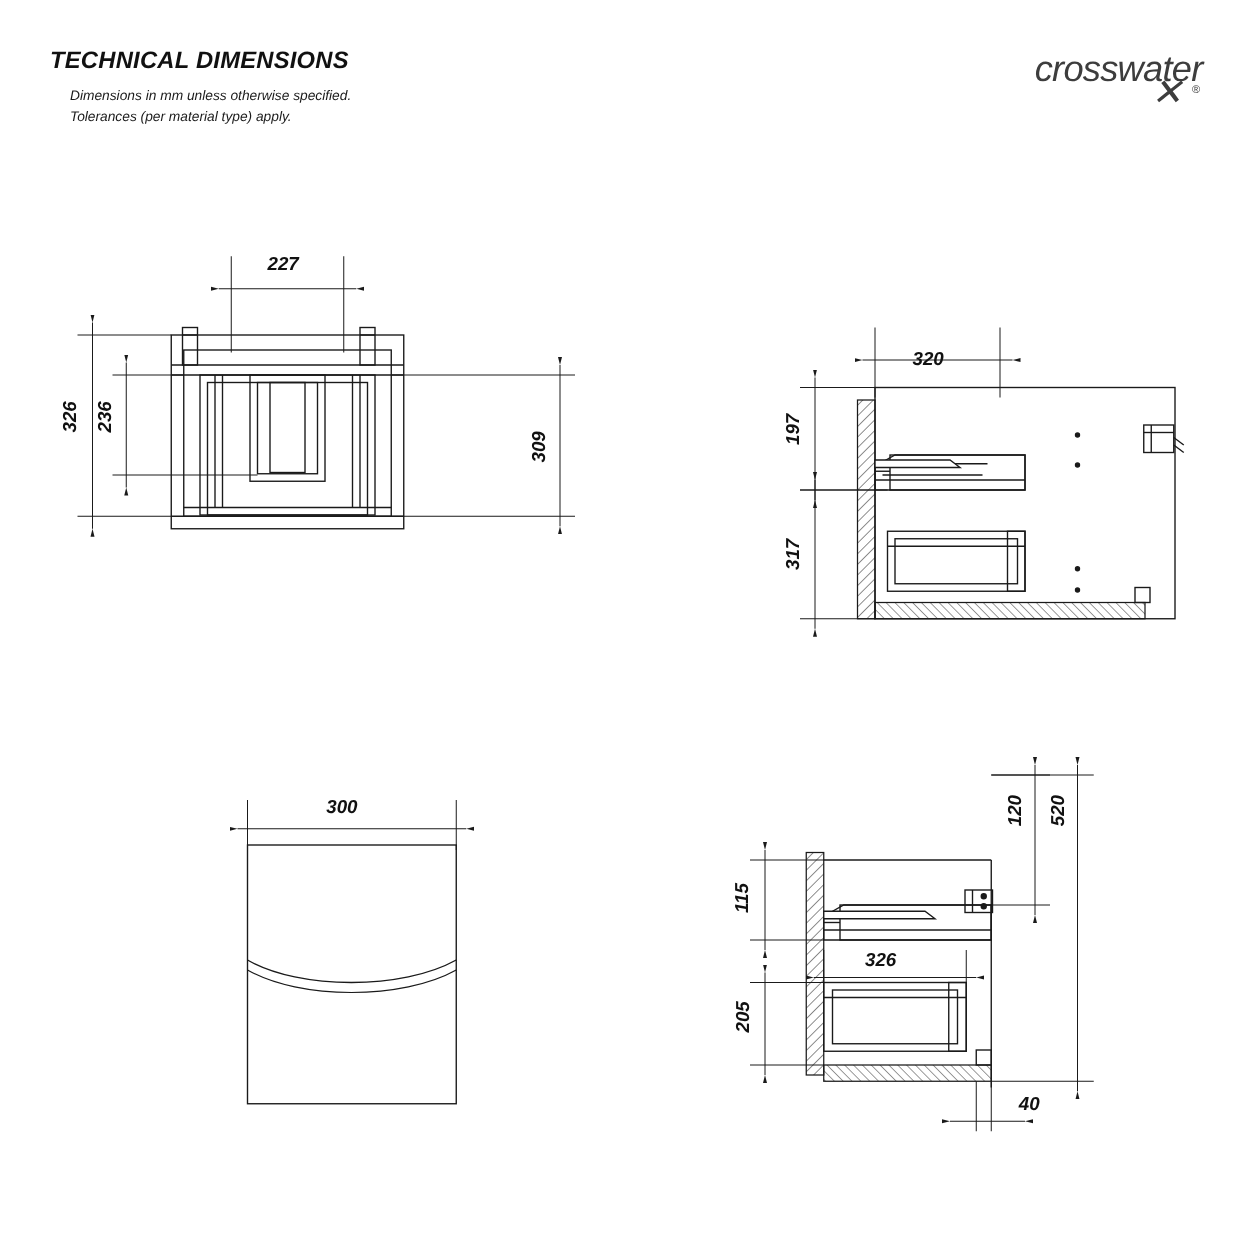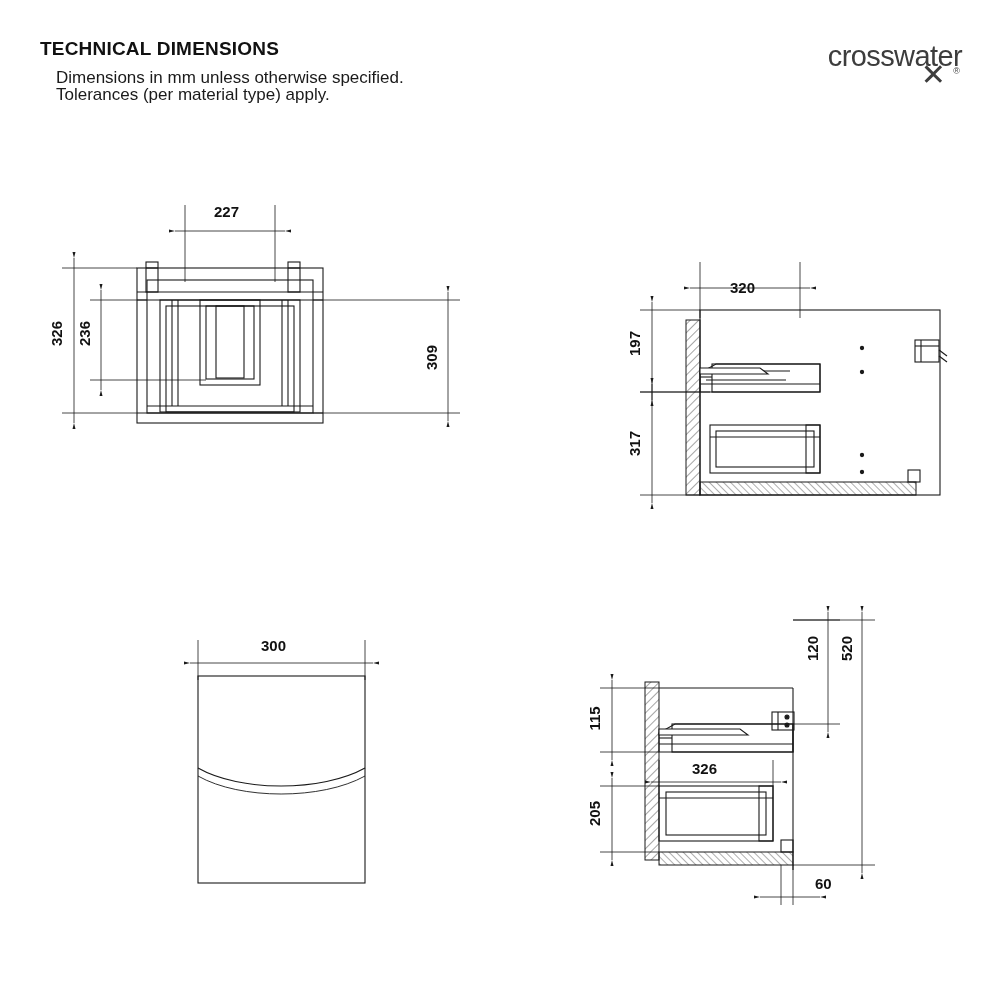--- a/index.html
+++ b/index.html
@@ -13,38 +13,39 @@
     font-family: "Liberation Sans", sans-serif;
     color: #1a1a1a;
     position: relative;
     overflow: hidden;
   }
   .page {
     position: absolute;
     inset: 0;
     width: 1000px;
     height: 1000px;
+    font-style: italic;
   }
 
   
   .header {
     position: absolute;
     left: 40px;
     top: 38px;
     width: 920px;
   }
   .title {
     font-size: 19px;
     font-weight: bold;
     letter-spacing: 0.2px;
     margin: 0 0 9px 0;
     color: #111;
   }
   .subline {
-    font-size: 17px;
+    font-size: 11px;
     line-height: 17px;
     color: #1a1a1a;
     margin: 0;
     padding-left: 16px;
   }
 
   
   .brand {
     position: absolute;
     right: 38px;
@@ -314,15 +315,15 @@
   <div class="dim-label vert" style="left:622px; top:335px;">197</div>
   <div class="dim-label vert" style="left:622px; top:435px;">317</div>
 
   <div class="dim-label" style="left:261px; top:637px;">300</div>
 
   <div class="dim-label vert" style="left:834px; top:640px;">520</div>
   <div class="dim-label vert" style="left:800px; top:640px;">120</div>
   <div class="dim-label vert" style="left:582px; top:710px;">115</div>
   <div class="dim-label vert" style="left:582px; top:805px;">205</div>
   <div class="dim-label" style="left:692px; top:760px;">326</div>
-  <div class="dim-label" style="left:815px; top:875px;">60</div>
+  <div class="dim-label" style="left:815px; top:875px;">40</div>
 
 </div>
 
 </body></html>

